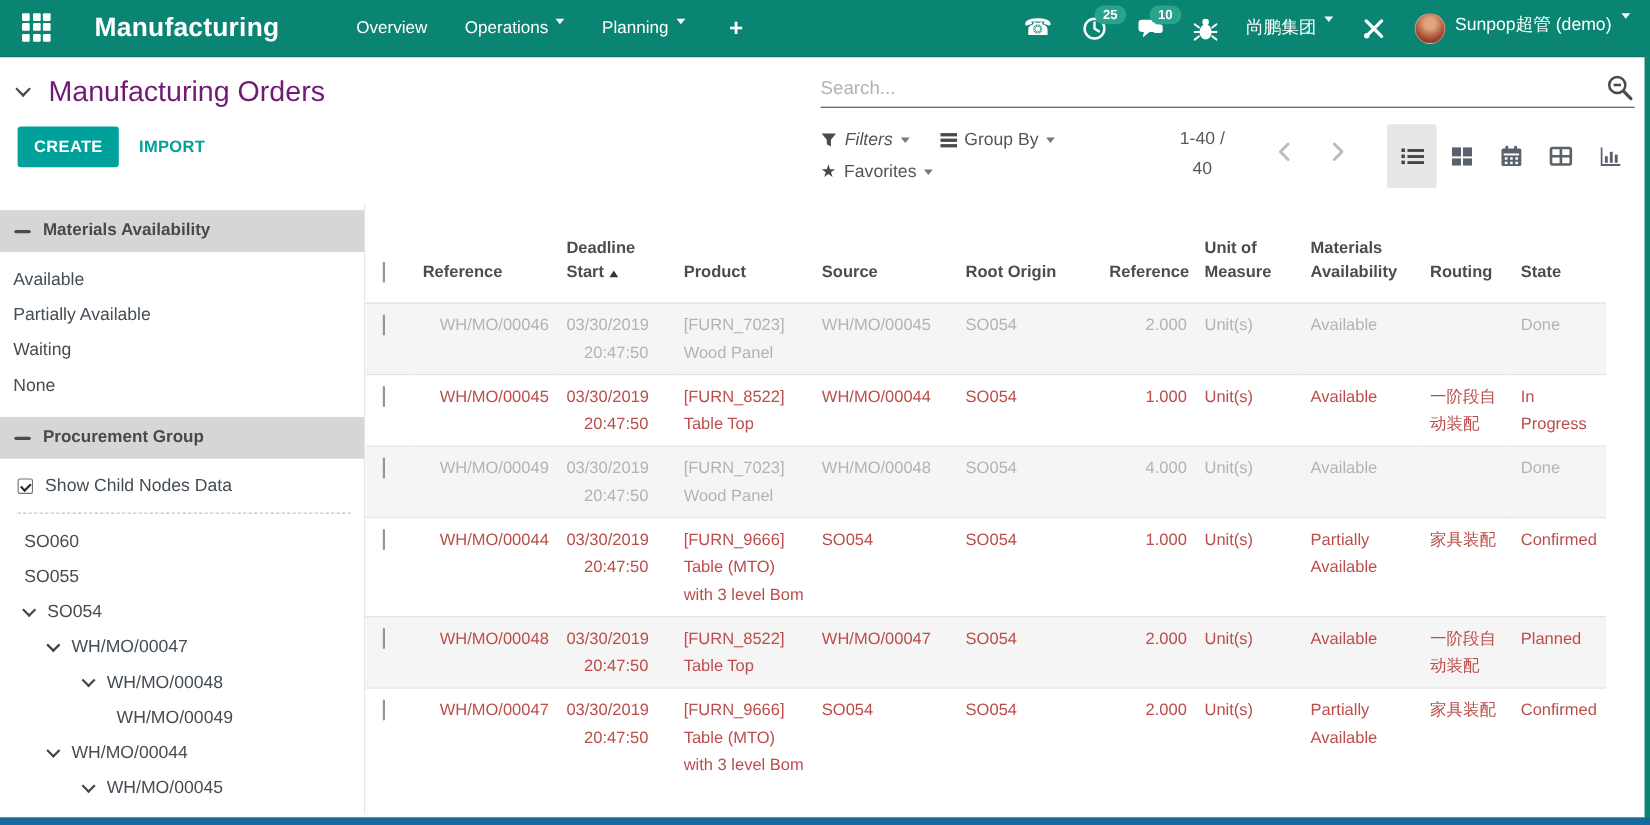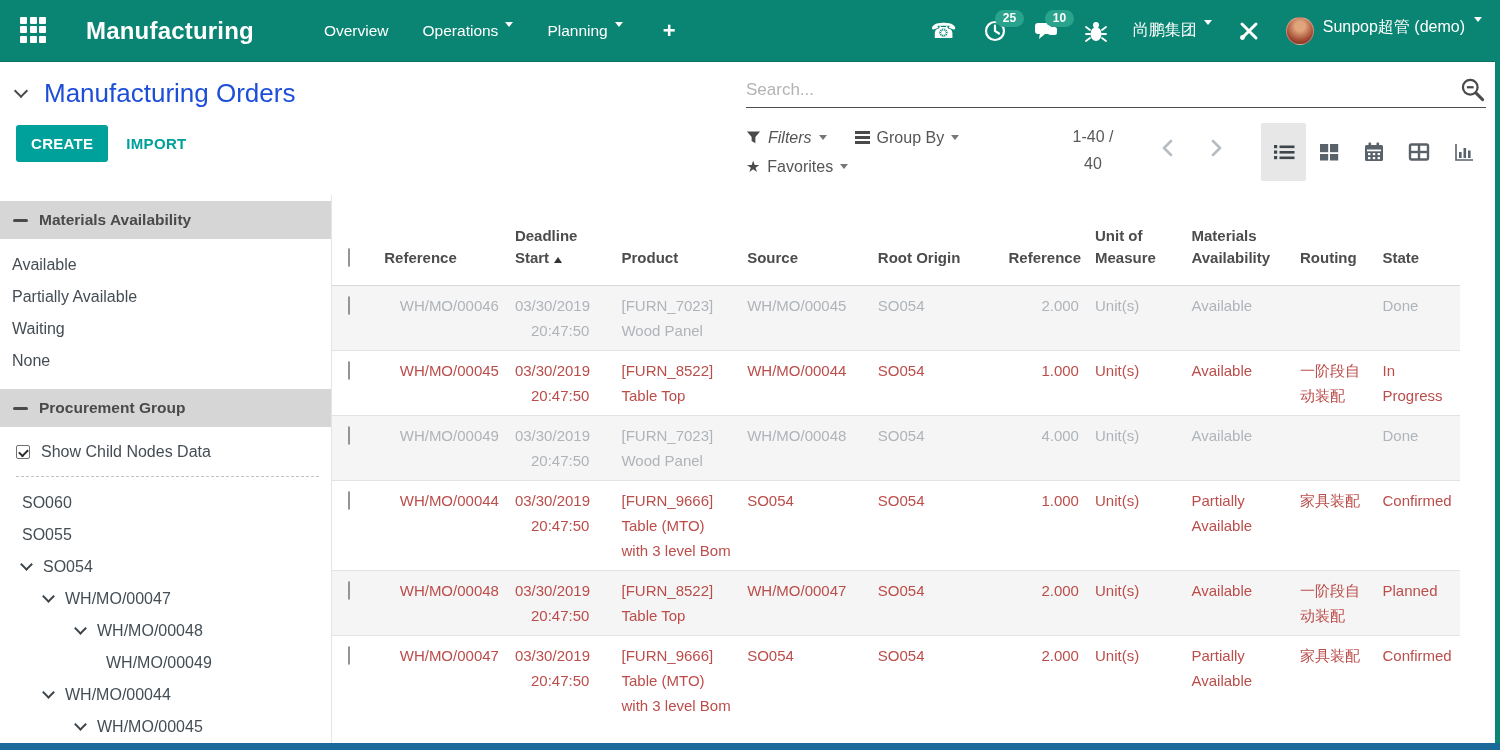--- a/index.html
+++ b/index.html
@@ -3,21 +3,21 @@
 <meta charset="utf-8">
 <style>
   * { margin:0; padding:0; box-sizing:border-box; }
   html,body { width:1500px; height:750px; overflow:hidden; background:#fff;
     font-family:"Liberation Sans","DejaVu Sans",sans-serif; }
   .screen { position:relative; width:1500px; height:750px; background:#fff; overflow:hidden; }
   .edge-right { position:absolute; top:0; right:0; width:5px; height:100%; background:#0b8573; z-index:40; }
   .bottom-bar { position:absolute; left:0; bottom:0; width:100%; height:7px; background:#19699a; z-index:40; }
 
   
-  .navbar { height:62px; background:#0b8573; display:flex; align-items:center;
+  .navbar { height:52px; background:#0b8573; display:flex; align-items:center;
     padding:0 18px 0 20px; color:#fff; border-bottom:1px solid rgba(0,0,0,.12); }
   .apps-grid { width:28px; height:28px; display:grid; grid-template-columns:repeat(3,7px);
     grid-template-rows:repeat(3,7px); gap:2.5px; cursor:pointer; }
   .apps-grid i { background:#fff; border-radius:1px; }
   .brand { font-size:24px; font-weight:bold; margin-left:38px; letter-spacing:.2px; }
   .nav-menu { display:flex; align-items:center; margin-left:70px; gap:34px; font-size:15.5px; }
   .nav-item { display:flex; align-items:flex-start; gap:7px; cursor:pointer; white-space:nowrap; }
   .nav-plus { font-size:22px; font-weight:bold; margin-left:6px; }
   .caret { display:inline-block; width:0; height:0; border-left:4.5px solid transparent;
     border-right:4.5px solid transparent; border-top:5px solid #fff; }
@@ -30,21 +30,21 @@
     background:radial-gradient(circle at 50% 32%, #e0a57c 22%, #a34a32 65%, #5e241b 100%);
     border:1px solid rgba(255,255,255,.35); }
   .user-menu { display:flex; align-items:flex-start; gap:9px; cursor:pointer; }
 
   
   .control-panel { height:133px; display:flex; padding:0 14px 0 16px; }
   .cp-left { width:730px; padding-top:16px; }
   .title-row { display:flex; align-items:center; gap:18px; }
   .chev { display:inline-block; border-style:solid; border-color:#4a4a4a;
     border-width:0 2.5px 2.5px 0; width:10px; height:10px; transform:rotate(45deg); margin-top:-5px; }
-  .page-title { font-size:26px; color:#1d4ed8; font-weight:normal; }
+  .page-title { font-size:26px; color:#701a75; font-weight:normal; }
   .btn-row { margin-top:16px; display:flex; align-items:center; gap:18px; }
   .btn-create { background:#00a09b; color:#fff; border:none; font-size:15px; font-weight:bold;
     padding:10px 15px; border-radius:3px; cursor:pointer; letter-spacing:.3px;
     font-family:inherit; }
   .btn-import { background:none; border:none; color:#00a09b; font-size:15px; font-weight:bold;
     cursor:pointer; letter-spacing:.3px; font-family:inherit; }
   .cp-right { flex:1; padding-top:14px; }
   .search-box { display:flex; align-items:center; border-bottom:1px solid #4c4c4c; padding-bottom:4px; }
   .search-input { flex:1; border:none; outline:none; font-size:17px; color:#333;
     font-family:inherit; background:transparent; }

